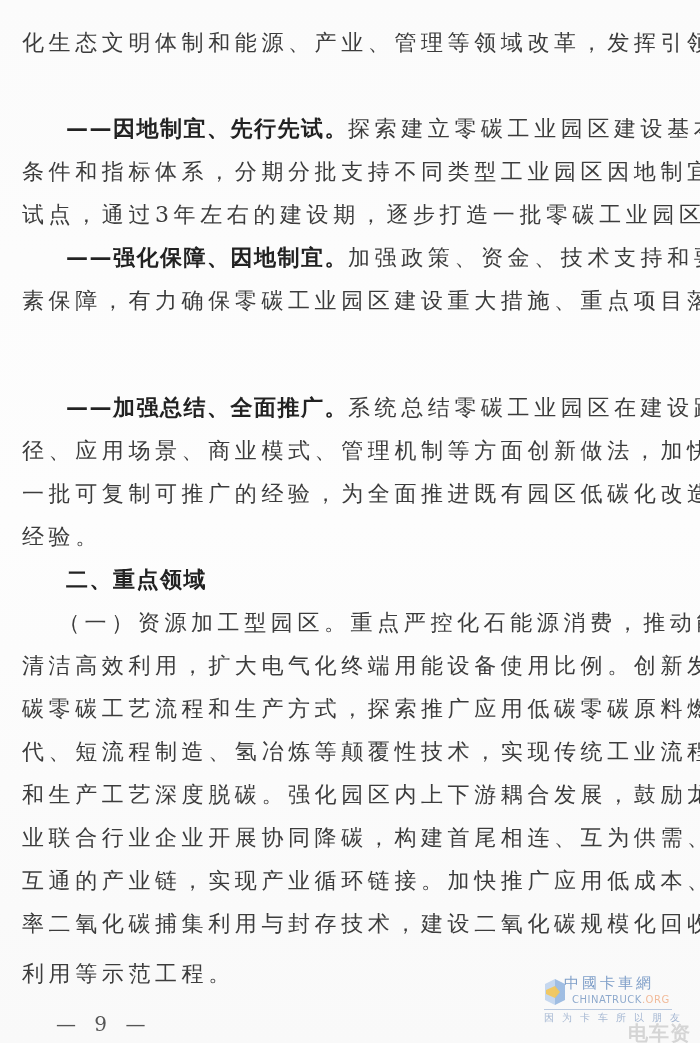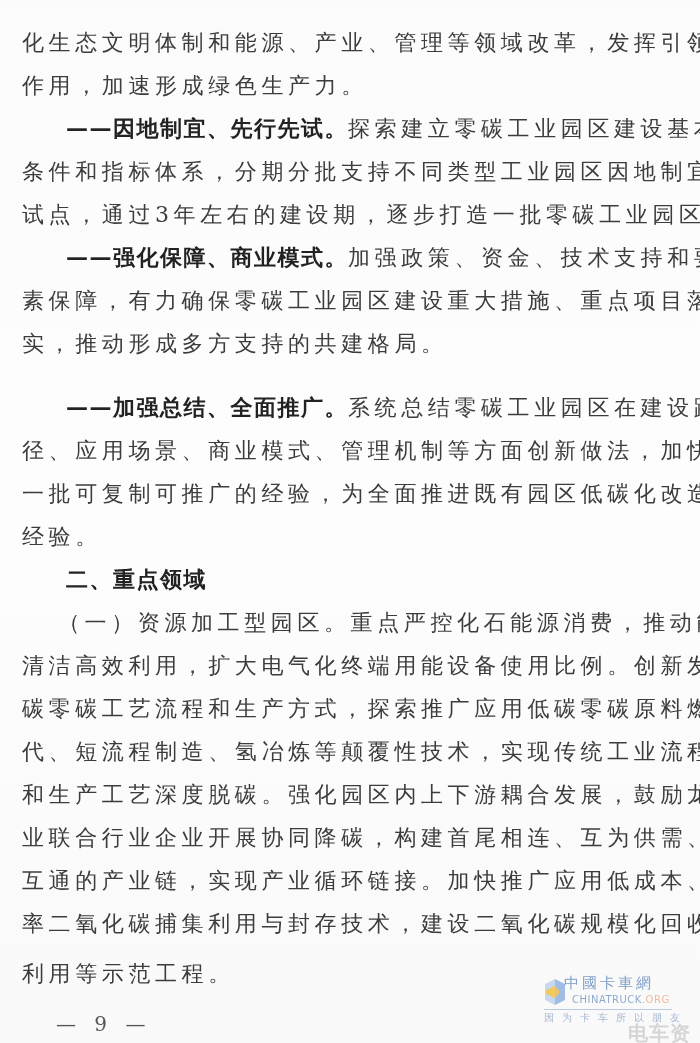--- a/index.html
+++ b/index.html
@@ -126,42 +126,36 @@
     }
   </style>
 </head>
 <body>
 
 <div class="page">
 
   <div class="line" style="top:28px;">
     <span>化生态文明体制和能源、产业、管理等领域改革，发挥引领带动</span>
   </div>
-  <div class="line" style="top:71px;">
-    <span>作用，加速形成绿色生产力。</span>
-  </div>
 
   <div class="line indent" style="top:114px;">
     <span class="bold">——因地制宜、先行先试。</span><span>探索建立零碳工业园区建设基本</span>
   </div>
   <div class="line" style="top:157px;">
     <span>条件和指标体系，分期分批支持不同类型工业园区因地制宜先行</span>
   </div>
   <div class="line" style="top:200px;">
     <span>试点，通过3年左右的建设期，逐步打造一批零碳工业园区。</span>
   </div>
 
   <div class="line indent" style="top:243px;">
-    <span class="bold">——强化保障、商业模式。</span><span>加强政策、资金、技术支持和要</span>
+    <span class="bold">——强化保障、因地制宜。</span><span>加强政策、资金、技术支持和要</span>
   </div>
   <div class="line" style="top:286px;">
     <span>素保障，有力确保零碳工业园区建设重大措施、重点项目落地落</span>
-  </div>
-  <div class="line" style="top:329px;">
-    <span>实，推动形成多方支持的共建格局。</span>
   </div>
 
   <div class="line indent" style="top:393px;">
     <span class="bold">——加强总结、全面推广。</span><span>系统总结零碳工业园区在建设路</span>
   </div>
   <div class="line" style="top:436px;">
     <span>径、应用场景、商业模式、管理机制等方面创新做法，加快形成</span>
   </div>
   <div class="line" style="top:479px;">
     <span>一批可复制可推广的经验，为全面推进既有园区低碳化改造积累</span>

